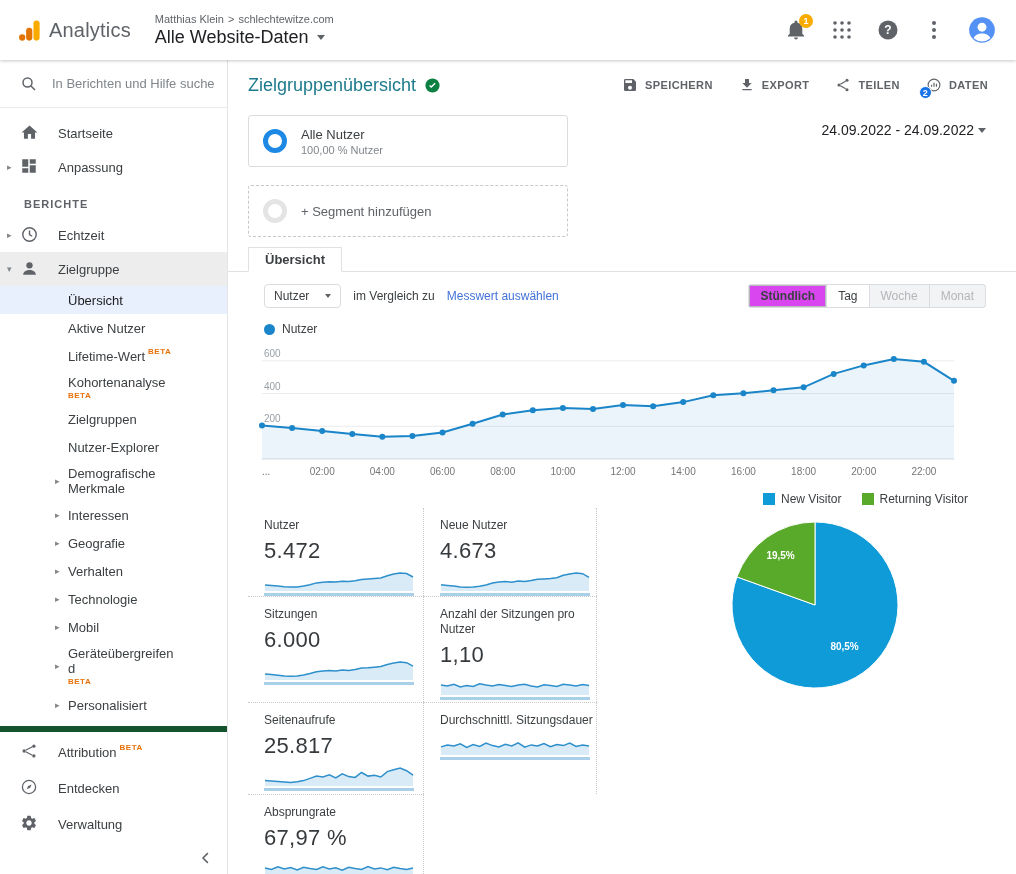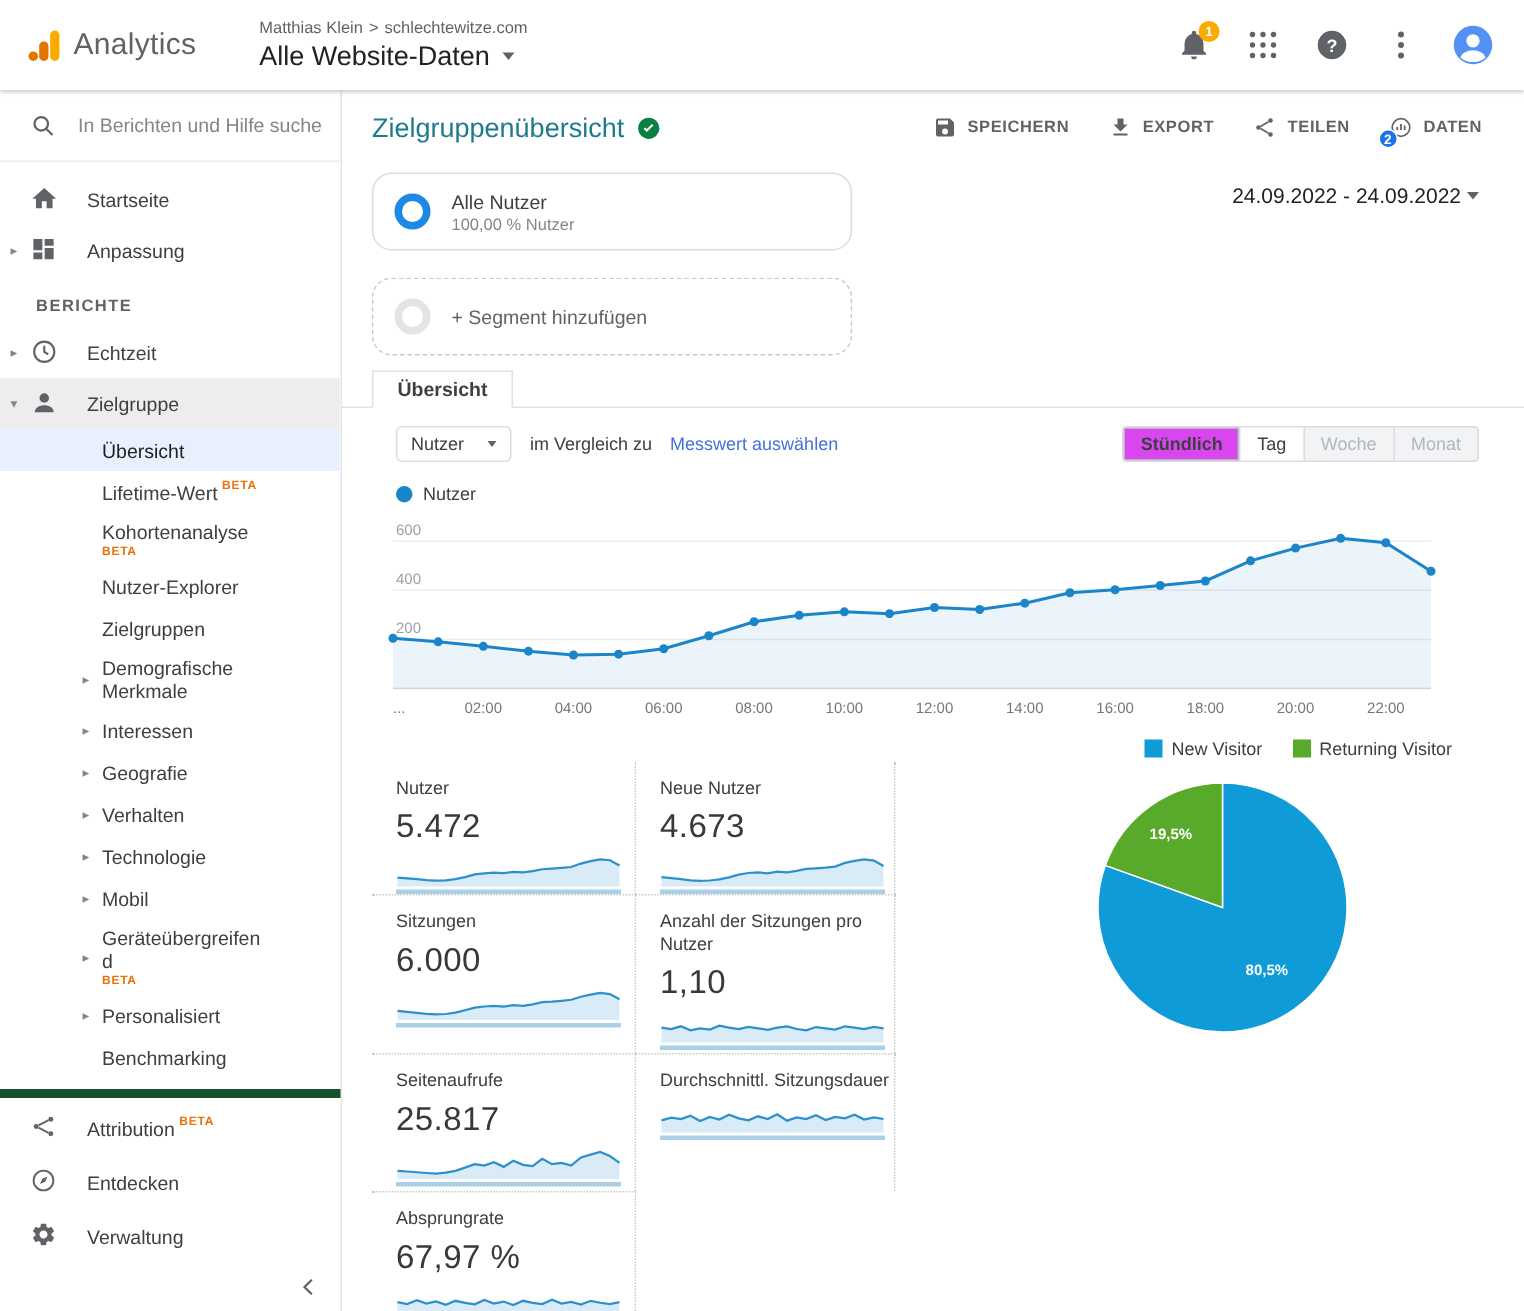--- a/index.html
+++ b/index.html
@@ -4,21 +4,21 @@
 <style>
   *{box-sizing:border-box;margin:0;padding:0}
   html,body{width:1016px;height:874px}
   body{font-family:"Liberation Sans","DejaVu Sans",sans-serif;background:#fff;color:#3c4043;overflow:hidden;position:relative}
   svg{display:block}
 
   
   .topbar{position:absolute;top:0;left:0;width:1016px;height:60px;background:#fff;display:flex;align-items:center;box-shadow:0 1px 3px rgba(0,0,0,.22);z-index:20}
   .logo{display:flex;align-items:center;gap:6px;padding:0 14px 0 16px;cursor:pointer}
   .logo-text{font-size:20px;color:#5f6368;letter-spacing:.2px}
-  .account-block{margin-left:28px}
+  .account-block{margin-left:10px}
   .breadcrumb{font-size:11px;color:#5f6368;display:flex;gap:4px;cursor:pointer}
   .view-selector{display:flex;align-items:center;gap:8px;font-size:18px;color:#202124;margin-top:2px;cursor:pointer}
   .topbar-right{margin-left:auto;display:flex;align-items:center;gap:22px;padding-right:20px}
   .tb-icon{width:24px;height:24px;color:#5f6368;cursor:pointer;position:relative}
   .bell-badge{position:absolute;top:-4px;right:-5px;background:#f9ab00;color:#fff;font-size:9px;width:14px;height:14px;border-radius:50%;display:flex;align-items:center;justify-content:center;font-weight:bold}
   .avatar{width:28px;height:28px}
   .tri-down{width:0;height:0;border-left:4px solid transparent;border-right:4px solid transparent;border-top:5px solid #5f6368;display:inline-block}
   .tri-down.small{border-left-width:3.5px;border-right-width:3.5px;border-top-width:4.5px}
 
   
@@ -53,21 +53,21 @@
   .main{position:absolute;top:60px;left:228px;width:788px;height:814px;background:#fff}
   .main-header{position:absolute;top:0;left:0;right:0;height:50px;display:flex;align-items:center;padding:0 28px 0 20px}
   .page-title{font-size:18px;font-weight:400;color:#1e7b8c}
   .title-check{margin-left:8px}
   .header-actions{margin-left:auto;display:flex;align-items:center;gap:26px}
   .action{display:flex;align-items:center;gap:7px;font-size:11px;font-weight:bold;letter-spacing:.4px;color:#5f6368;cursor:pointer}
   .a-icon{width:16px;height:16px;position:relative;color:#5f6368}
   .daten-badge{position:absolute;left:-7px;bottom:-6px;background:#1a73e8;color:#fff;border-radius:50%;width:13px;height:13px;font-size:9px;display:flex;align-items:center;justify-content:center;border:1px solid #fff;font-weight:bold}
 
   .segments{position:absolute;top:50px;left:0;right:0;height:138px}
-  .segment-card{position:absolute;left:20px;width:320px;height:52px;border:1px solid #dadce0;border-radius:13px;display:flex;align-items:center;padding-left:14px;gap:14px;background:#fff;cursor:pointer}
+  .segment-card{position:absolute;left:20px;width:320px;height:52px;border:1px solid #dadce0;border-radius:3px;display:flex;align-items:center;padding-left:14px;gap:14px;background:#fff;cursor:pointer}
   .segment-card.one{top:5px}
   .segment-card.dashed{top:75px;border:1px dashed #c6c9cc}
   .seg-ring{width:24px;height:24px;border-radius:50%;border:5px solid #1e88e5;background:#fff;flex-shrink:0}
   .seg-ring.grey{border-color:#e4e4e4}
   .seg-title{font-size:13px;color:#3c4043}
   .seg-sub{font-size:11px;color:#80868b;margin-top:2px}
   .grey-text{color:#5f6368}
   .date-range{position:absolute;top:12px;right:30px;display:flex;align-items:center;gap:4px;font-size:14px;color:#202124;cursor:pointer}
 
   .tab-row{position:absolute;top:187px;left:0;right:0;height:25px;border-bottom:1px solid #dfe1e5}
@@ -213,32 +213,35 @@
             <circle cx="12" cy="8" r="4" fill="currentColor"></circle>
             <path d="M4 20c0-4 4-6 8-6s8 2 8 6z" fill="currentColor"></path>
           </svg>
         </span>
         <span class="sb-label">Zielgruppe</span>
       </div>
       <div class="sb-item lvl1 selected">
         <span class="sb-label">Übersicht</span>
       </div>
       <div class="sb-item lvl1">
+        <span class="sb-label">Aktive Nutzer</span>
+      </div>
+      <div class="sb-item lvl1">
         <span class="sb-label">Lifetime-Wert</span>
         <span class="beta sup">BETA</span>
       </div>
       <div class="sb-item lvl1 stack">
         <span class="sb-label">Kohortenanalyse</span>
         <span class="beta below">BETA</span>
       </div>
       <div class="sb-item lvl1">
+        <span class="sb-label">Zielgruppen</span>
+      </div>
+      <div class="sb-item lvl1">
         <span class="sb-label">Nutzer-Explorer</span>
-      </div>
-      <div class="sb-item lvl1">
-        <span class="sb-label">Zielgruppen</span>
       </div>
       <div class="sb-item lvl1 wrap2">
         <span class="caret">▸</span>
         <span class="sb-label">Demografische Merkmale</span>
       </div>
       <div class="sb-item lvl1">
         <span class="caret">▸</span>
         <span class="sb-label">Interessen</span>
       </div>
       <div class="sb-item lvl1">

